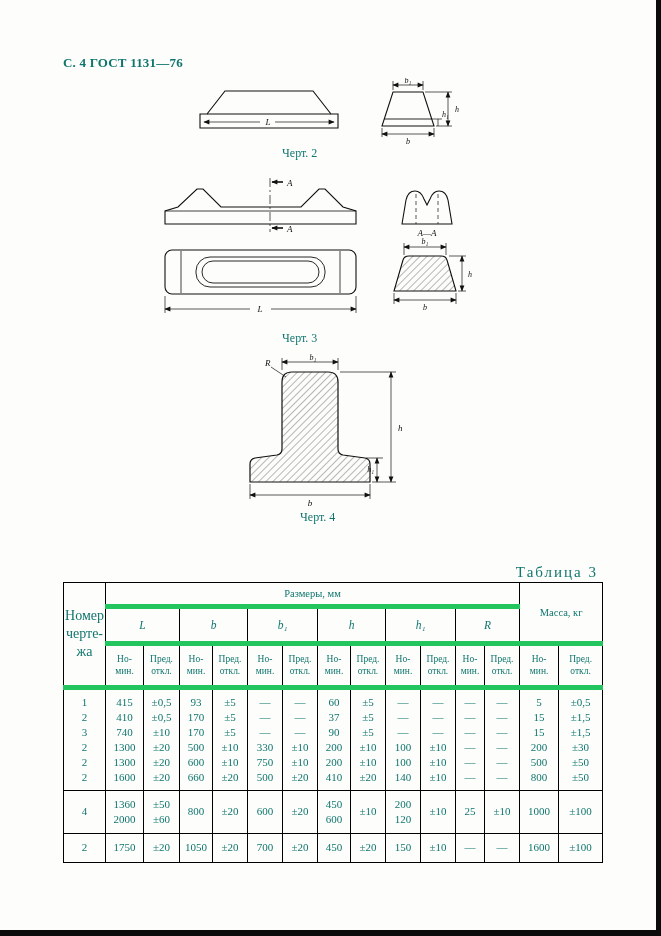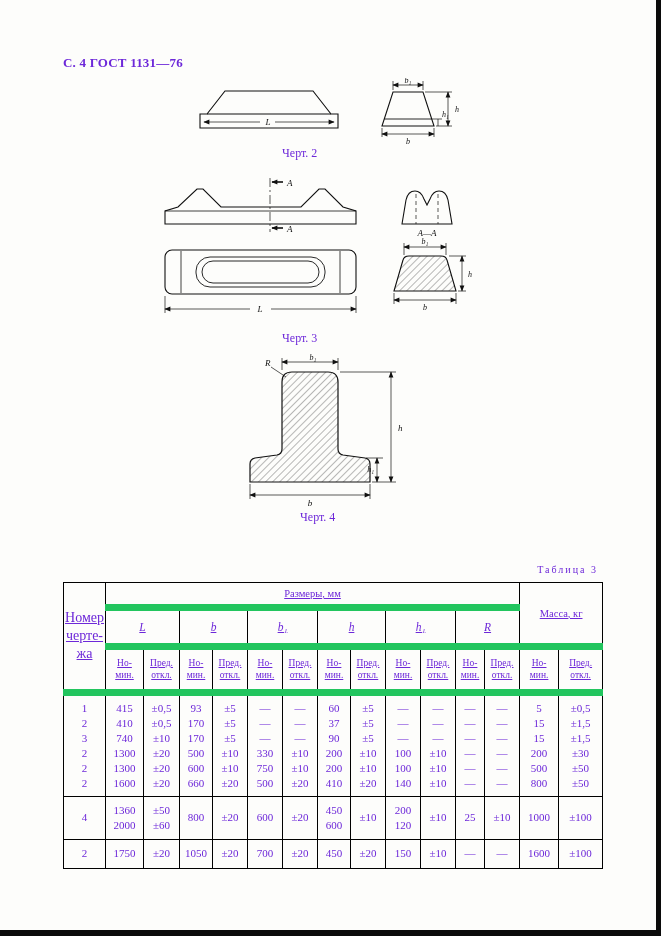--- a/index.html
+++ b/index.html
@@ -1,42 +1,42 @@
 <!DOCTYPE html>
 <html><head>
 <meta charset="utf-8">
 <style>
   * { box-sizing: border-box; }
   html, body { margin: 0; padding: 0; background: #ffffff; }
   .page {
     position: relative; width: 661px; height: 936px; background: #fdfdfb;
-    font-family: "Liberation Serif", "DejaVu Serif", serif; color: #6d28d9;
+    font-family: "Liberation Serif", "DejaVu Serif", serif; color: #0f766e;
     overflow: hidden;
   }
   .scan-edge-r { position:absolute; right:0; top:0; width:5px; height:100%; background:#0b0b0b; }
   .scan-edge-b { position:absolute; left:0; bottom:0; width:100%; height:6px; background:#0b0b0b; }
 
   .doc-header { position:absolute; left:63px; top:55px; font-size:13px; font-weight:bold; letter-spacing:.2px; }
   .note { position:absolute; left:90px; top:534px; font-size:12.5px; font-weight:bold; }
-  .tcap { position:absolute; left:440px; top:564px; width:158px; text-align:right; font-size:10px; letter-spacing:2px; }
+  .tcap { position:absolute; left:440px; top:564px; width:158px; text-align:right; font-size:15px; letter-spacing:2px; }
 
   .fig { position:absolute; }
   .fig text { font-family:"Liberation Serif","DejaVu Serif",serif; font-style:italic; fill:#111; }
   .fig text.dl  { font-size:9px; }
   .fig text.dls { font-size:8px; }
   .fig-caption { position:absolute; font-size:12px; text-align:left; }
 
   .twrap { position:absolute; left:63px; top:582px; }
   table.dims { border-collapse:collapse; table-layout:fixed; width:539px; font-size:11px; border:1.4px solid #000; }
   .dims th, .dims td {
     border-left:1px solid #000; border-right:1px solid #000;
     text-align:center; vertical-align:middle; font-weight:normal;
     padding:1px 0; white-space:pre-line;
   }
-  .dims thead th { border-bottom:7px solid #22c55e;text-decoration:underline; }
+  .dims thead th { border-bottom:5px solid #22c55e; }
   .dims thead .hnum { font-size:14px; line-height:1.3; }
   .dims thead .grp  { font-size:10.5px; padding:5px 0; }
   .dims thead .dimletter { font-style:italic; font-size:11.5px; padding:10px 0; }
   .dims thead .sub { font-size:9.5px; line-height:1.3; padding:7px 0; }
   .dims tbody td { border-top:none; border-bottom:none; line-height:1.18; }
   .dims tbody tr.g1-first td { padding-top:6px; }
   .dims tbody tr.g1-last td  { padding-bottom:6px; }
   .dims tbody tr.group-start td { border-top:1px solid #000; }
   .dims tbody tr.padded td { padding-top:6px; padding-bottom:6px; line-height:1.4; }
 </style>

